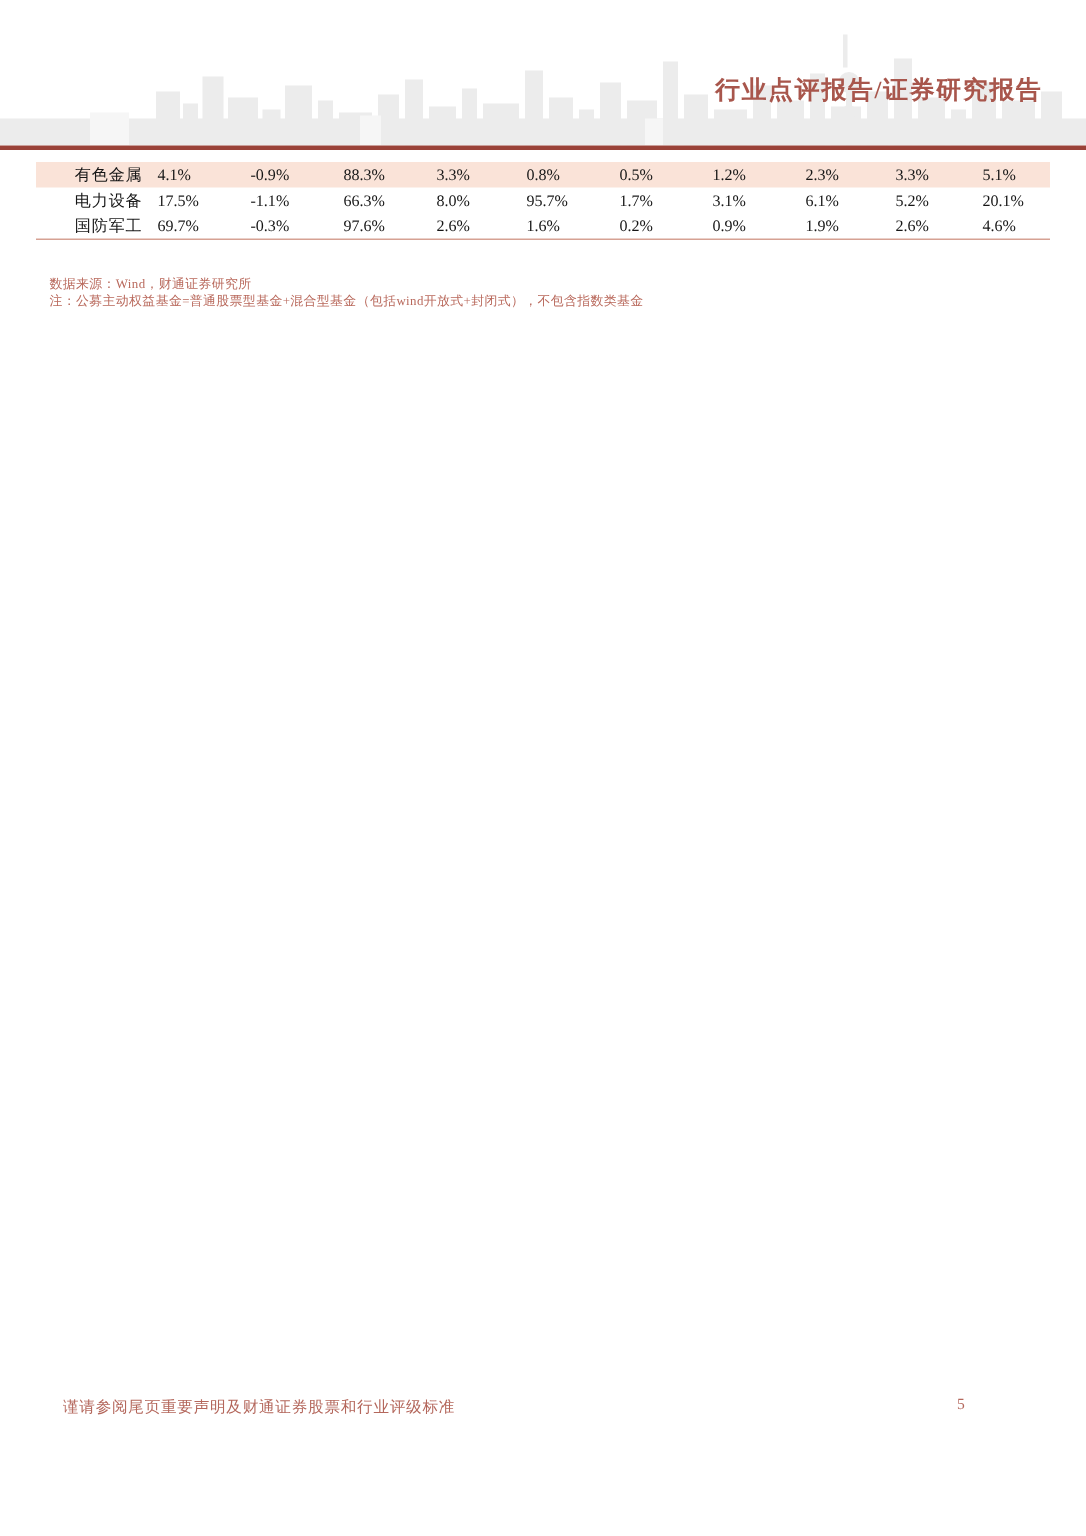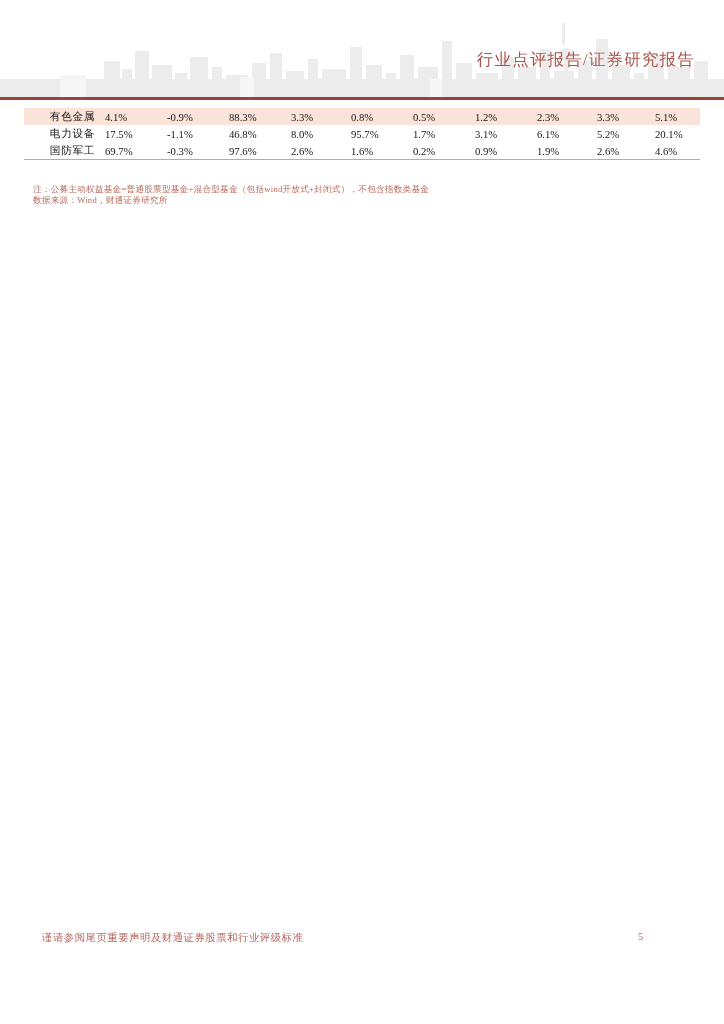--- a/index.html
+++ b/index.html
@@ -78,20 +78,21 @@
   }
   .header-title {
     position: absolute;
     right: 29px;
     top: 49px;
     font-family: "Liberation Serif", "DejaVu Serif", serif;
     font-size: 16.5px;
     letter-spacing: 1.2px;
     color: #a8564c;
     white-space: nowrap;
+    font-weight: bold;
   }
   .header-rule {
     position: absolute;
     left: 0;
     top: 97px;
     width: 724px;
     height: 3px;
     background: #9a4238;
   }
 
@@ -258,21 +259,21 @@
           <td>0.5%</td>
           <td>1.2%</td>
           <td>2.3%</td>
           <td>3.3%</td>
           <td>5.1%</td>
         </tr>
         <tr>
           <td class="rowlabel">电力设备</td>
           <td>17.5%</td>
           <td>-1.1%</td>
-          <td>46.8%</td>
+          <td>66.3%</td>
           <td>8.0%</td>
           <td>95.7%</td>
           <td>1.7%</td>
           <td>3.1%</td>
           <td>6.1%</td>
           <td>5.2%</td>
           <td>20.1%</td>
         </tr>
         <tr class="last">
           <td class="rowlabel">国防军工</td>
@@ -285,22 +286,22 @@
           <td>0.9%</td>
           <td>1.9%</td>
           <td>2.6%</td>
           <td>4.6%</td>
         </tr>
       </tbody>
     </table>
   </div>
 
   <div class="notes">
+    <div class="note-line">数据来源：Wind，财通证券研究所</div>
     <div class="note-line">注：公募主动权益基金=普通股票型基金+混合型基金（包括wind开放式+封闭式），不包含指数类基金</div>
-    <div class="note-line">数据来源：Wind，财通证券研究所</div>
   </div>
 
   <div class="footer">
     <div class="footer-note">谨请参阅尾页重要声明及财通证券股票和行业评级标准</div>
     <div class="footer-page">5</div>
   </div>
 
 </div>
 
 </body></html>

